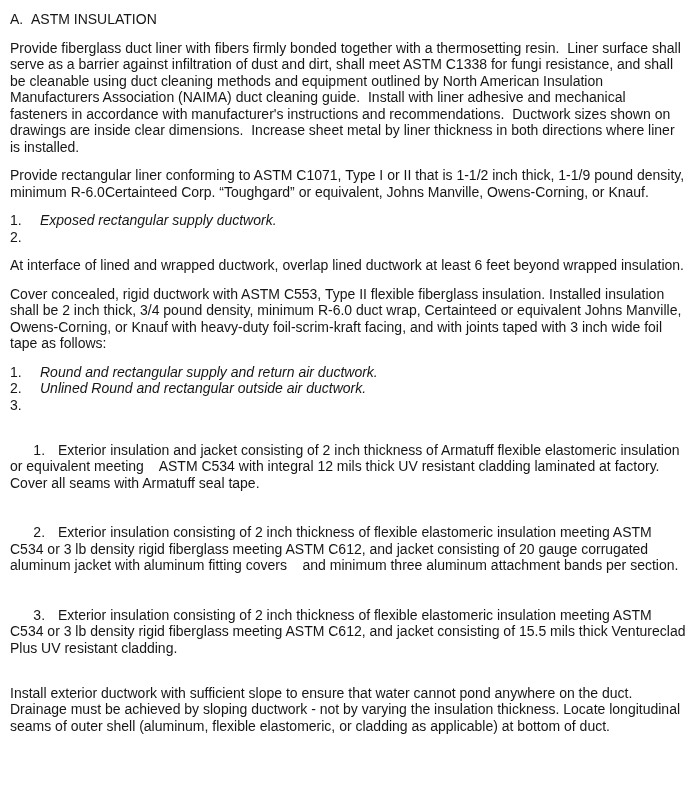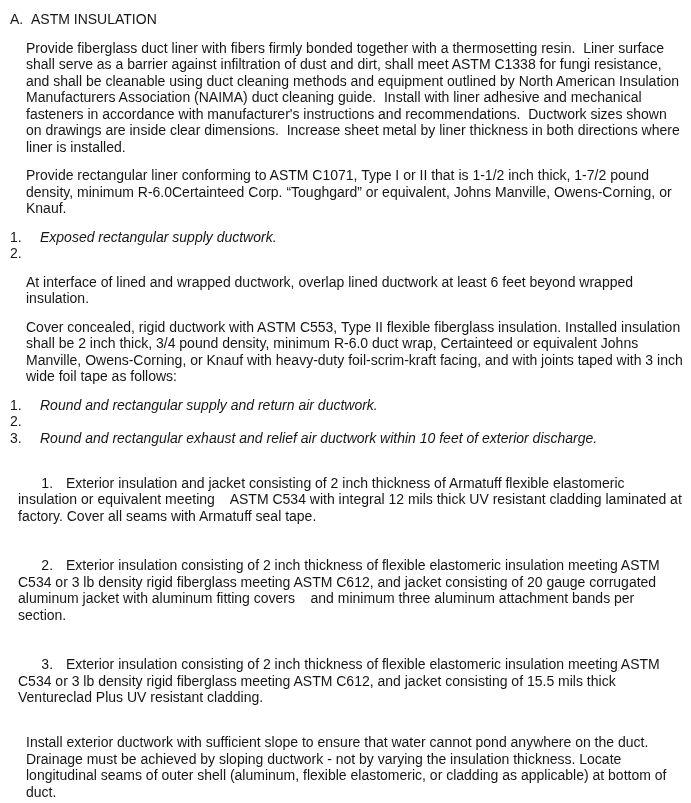--- a/index.html
+++ b/index.html
@@ -24,59 +24,59 @@
     background: #ffffff;
   }
   .heading {
     display: flex;
     margin: 0 0 12px 0;
   }
   .h-num {
     flex: 0 0 21px;
   }
   .para {
-    margin: 0 0 12px 16px;
+    margin: 0 0 12px 0;
     white-space: pre-wrap;
   }
   .list {
     margin: 0 0 12px 0;
   }
   .list-item {
     display: flex;
   }
   .li-num {
     flex: 0 0 30px;
   }
   .li-text {
     white-space: pre-wrap;
     font-style: italic;
   }
   .np-group {
-    margin: 0 0 12px 8px;
+    margin: 0 0 12px 0;
   }
   .np {
     margin: 0;
   }
   .np-num {
     padding-right: 13px;
   }
 </style>
 </head>
 <body>
 
 <div class="page">
 
   <div class="heading">
     <span class="h-num">A.</span>
     <span class="h-title">ASTM INSULATION</span>
   </div>
 
   <p class="para">Provide fiberglass duct liner with fibers firmly bonded together with a thermosetting resin.  Liner surface shall serve as a barrier against infiltration of dust and dirt, shall meet ASTM C1338 for fungi resistance, and shall be cleanable using duct cleaning methods and equipment outlined by North American Insulation Manufacturers Association (NAIMA) duct cleaning guide.  Install with liner adhesive and mechanical fasteners in accordance with manufacturer's instructions and recommendations.  Ductwork sizes shown on drawings are inside clear dimensions.  Increase sheet metal by liner thickness in both directions where liner is installed.</p>
 
-  <p class="para">Provide rectangular liner conforming to ASTM C1071, Type I or II that is 1-1/2 inch thick, 1-7/2 pound density, minimum R-6.0Certainteed Corp. “Toughgard” or equivalent, Johns Manville, Owens-Corning, or Knauf.</p>
+  <p class="para">Provide rectangular liner conforming to ASTM C1071, Type I or II that is 1-1/2 inch thick, 1-1/9 pound density, minimum R-6.0Certainteed Corp. “Toughgard” or equivalent, Johns Manville, Owens-Corning, or Knauf.</p>
 
 
   <div class="list">
     <div class="list-item">
       <span class="li-num">1.</span>
       <span class="li-text">Exposed rectangular supply ductwork.</span>
     </div>
     <div class="list-item">
       <span class="li-num">2.</span>
     </div>
@@ -86,24 +86,24 @@
 
   <p class="para">Cover concealed, rigid ductwork with ASTM C553, Type II flexible fiberglass insulation. Installed insulation shall be 2 inch thick, 3/4 pound density, minimum R-6.0 duct wrap, Certainteed or equivalent Johns Manville, Owens-Corning, or Knauf with heavy-duty foil-scrim-kraft facing, and with joints taped with 3 inch wide foil tape as follows:</p>
 
   <div class="list">
     <div class="list-item">
       <span class="li-num">1.</span>
       <span class="li-text">Round and rectangular supply and return air ductwork.</span>
     </div>
     <div class="list-item">
       <span class="li-num">2.</span>
+      <span class="li-text">Unlined Round and rectangular outside air ductwork.</span>
     </div>
     <div class="list-item">
       <span class="li-num">3.</span>
-      <span class="li-text">Round and rectangular exhaust and relief air ductwork within 10 feet of exterior discharge.</span>
     </div>
   </div>
 
 
   <div class="np-group">
     <p class="para np">
       <span class="np-num">1.</span><span>Exterior insulation and jacket consisting of 2 inch thickness of Armatuff flexible elastomeric insulation or equivalent meeting    ASTM C534 with integral 12 mils thick UV resistant cladding laminated at factory. Cover all seams with Armatuff seal tape.</span>
     </p>
     <p class="para np">
       <span class="np-num">2.</span><span>Exterior insulation consisting of 2 inch thickness of flexible elastomeric insulation meeting ASTM C534 or 3 lb density rigid fiberglass meeting ASTM C612, and jacket consisting of 20 gauge corrugated aluminum jacket with aluminum fitting covers    and minimum three aluminum attachment bands per section.</span>

